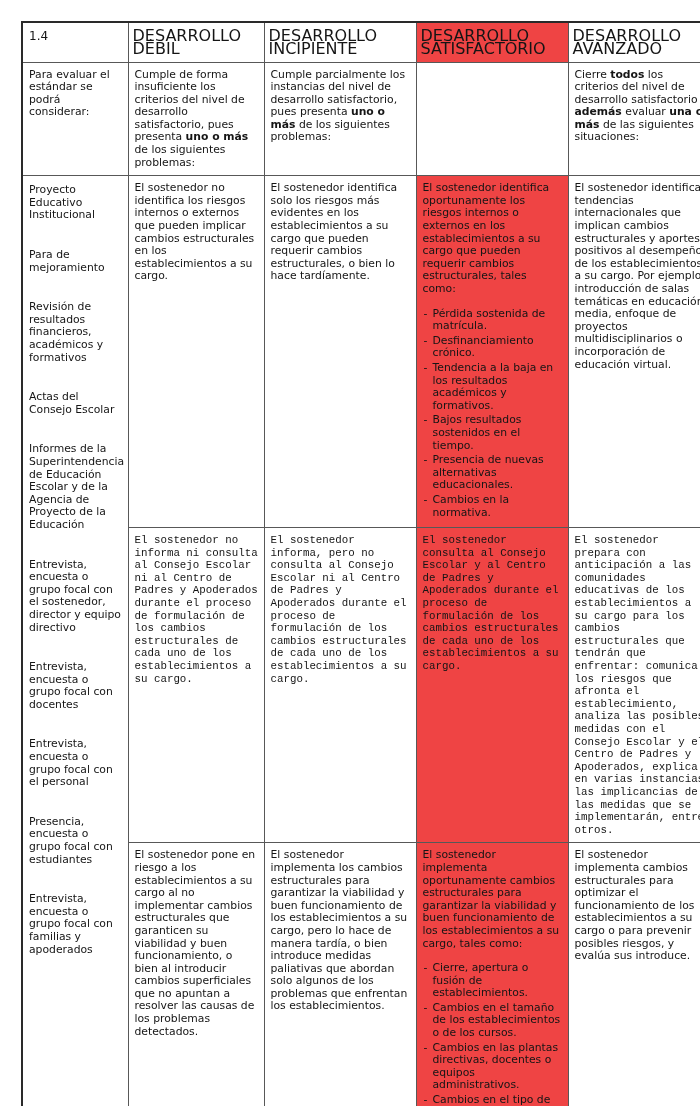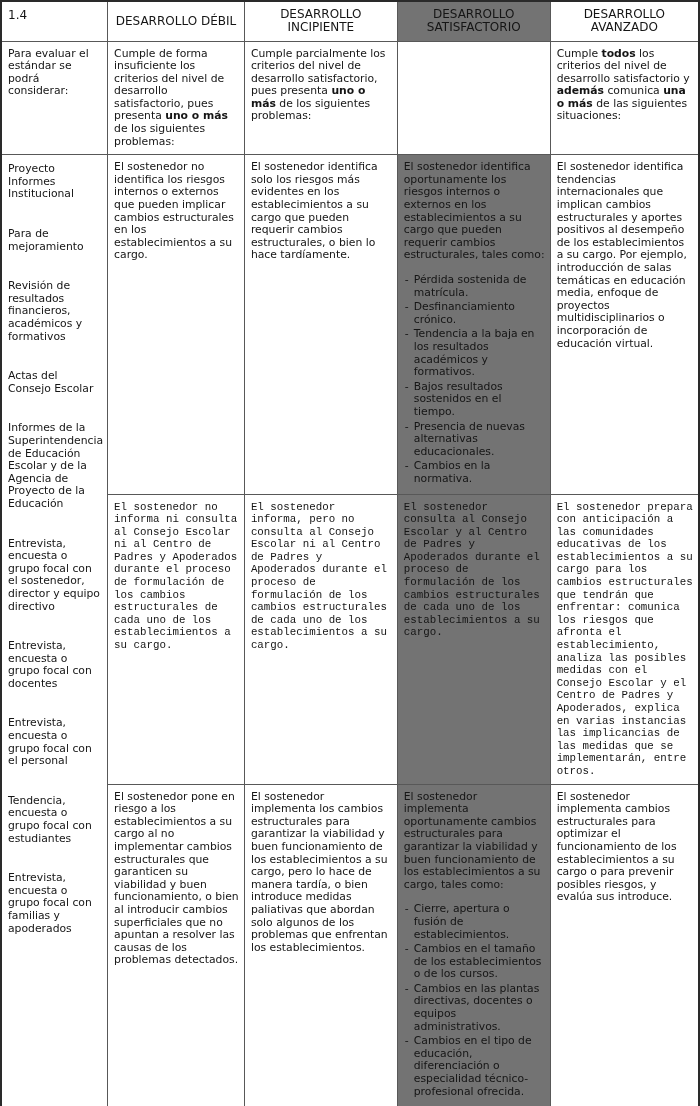--- a/index.html
+++ b/index.html
@@ -5,21 +5,21 @@
   * { box-sizing: border-box; margin: 0; padding: 0; }
   html, body { background: #ffffff; }
   body {
     font-family: "DejaVu Sans", "Liberation Sans", sans-serif;
     color: #151515;
     width: 700px;
   }
   .page {
     width: 700px;
     height: 1106px;
-    padding: 0;
+    padding: 21px;
     background: #ffffff;
     overflow: hidden;
   }
   table.rubric {
     width: 100%;
     height: 100%;
     border-collapse: collapse;
     table-layout: fixed;
     border: 2px solid #2a2a2a;
   }
@@ -39,27 +39,27 @@
   tr.r2 { height: 267px; font-family: Liberation Mono, monospace; }
   tr.r3 { height: 235px; }
   tr.r4 { height: 160px; }
 
   .code-cell {
     font-size: 12px;
     vertical-align: top;
     padding-top: 7px;
   }
   .colhead {
-    text-align: center;
+    text-align: left;
     vertical-align: middle;
-    font-size: 12px;
+    font-size: 16px;
     line-height: 13.5px;
     padding: 3px 4px;
   }
-  .sat { background: #737373; }
+  .sat { background: #ef4444; }
   .italic { }
   .b { font-weight: bold; }
 
   .evidence-list { padding-top: 2px; }
   .evidence-item { margin-bottom: 27px; }
   .evidence-item:last-child { margin-bottom: 4px; }
 
   .bullets { margin-top: 12px; }
   .bullet {
     position: relative;
@@ -90,37 +90,37 @@
         <td class="code-cell">1.4</td>
         <td class="colhead">DESARROLLO DÉBIL</td>
         <td class="colhead">DESARROLLO INCIPIENTE</td>
         <td class="colhead sat">DESARROLLO SATISFACTORIO</td>
         <td class="colhead">DESARROLLO AVANZADO</td>
       </tr>
 
       <tr class="instr-row">
         <td>Para evaluar el estándar se podrá considerar:</td>
         <td class="italic"><span>Cumple de forma insuficiente los criterios del nivel de desarrollo satisfactorio, pues presenta </span><span class="b">uno o más</span><span> de los siguientes problemas:</span></td>
-        <td class="italic"><span>Cumple parcialmente los criterios del nivel de desarrollo satisfactorio, pues presenta </span><span class="b">uno o más</span><span> de los siguientes problemas:</span></td>
+        <td class="italic"><span>Cumple parcialmente los instancias del nivel de desarrollo satisfactorio, pues presenta </span><span class="b">uno o más</span><span> de los siguientes problemas:</span></td>
         <td></td>
-        <td class="italic"><span>Cumple </span><span class="b">todos</span><span> los criterios del nivel de desarrollo satisfactorio y </span><span class="b">además</span><span> comunica </span><span class="b">una o más</span><span> de las siguientes situaciones:</span></td>
+        <td class="italic"><span>Cierre </span><span class="b">todos</span><span> los criterios del nivel de desarrollo satisfactorio y </span><span class="b">además</span><span> evaluar </span><span class="b">una o más</span><span> de las siguientes situaciones:</span></td>
       </tr>
 
       <tr class="r1">
         <td rowspan="4">
           <div class="evidence-list">
-              <div class="evidence-item">Proyecto Informes Institucional</div>
+              <div class="evidence-item">Proyecto Educativo Institucional</div>
               <div class="evidence-item">Para de mejoramiento</div>
               <div class="evidence-item">Revisión de resultados financieros, académicos y formativos</div>
               <div class="evidence-item">Actas del Consejo Escolar</div>
               <div class="evidence-item">Informes de la Superintendencia de Educación Escolar y de la Agencia de Proyecto de la Educación</div>
               <div class="evidence-item">Entrevista, encuesta o grupo focal con el sostenedor, director y equipo directivo</div>
               <div class="evidence-item">Entrevista, encuesta o grupo focal con docentes</div>
               <div class="evidence-item">Entrevista, encuesta o grupo focal con el personal</div>
-              <div class="evidence-item">Tendencia, encuesta o grupo focal con estudiantes</div>
+              <div class="evidence-item">Presencia, encuesta o grupo focal con estudiantes</div>
               <div class="evidence-item">Entrevista, encuesta o grupo focal con familias y apoderados</div>
             </div>
         </td>
         <td>El sostenedor no identifica los riesgos internos o externos que pueden implicar cambios estructurales en los establecimientos a su cargo.</td>
         <td>El sostenedor identifica solo los riesgos más evidentes en los establecimientos a su cargo que pueden requerir cambios estructurales, o bien lo hace tardíamente.</td>
         <td class="sat">
           <div>El sostenedor identifica oportunamente los riesgos internos o externos en los establecimientos a su cargo que pueden requerir cambios estructurales, tales como:</div>
           <div class="bullets">
               <div class="bullet"><span class="dash">-</span>Pérdida sostenida de matrícula.</div>
               <div class="bullet"><span class="dash">-</span>Desfinanciamiento crónico.</div>

